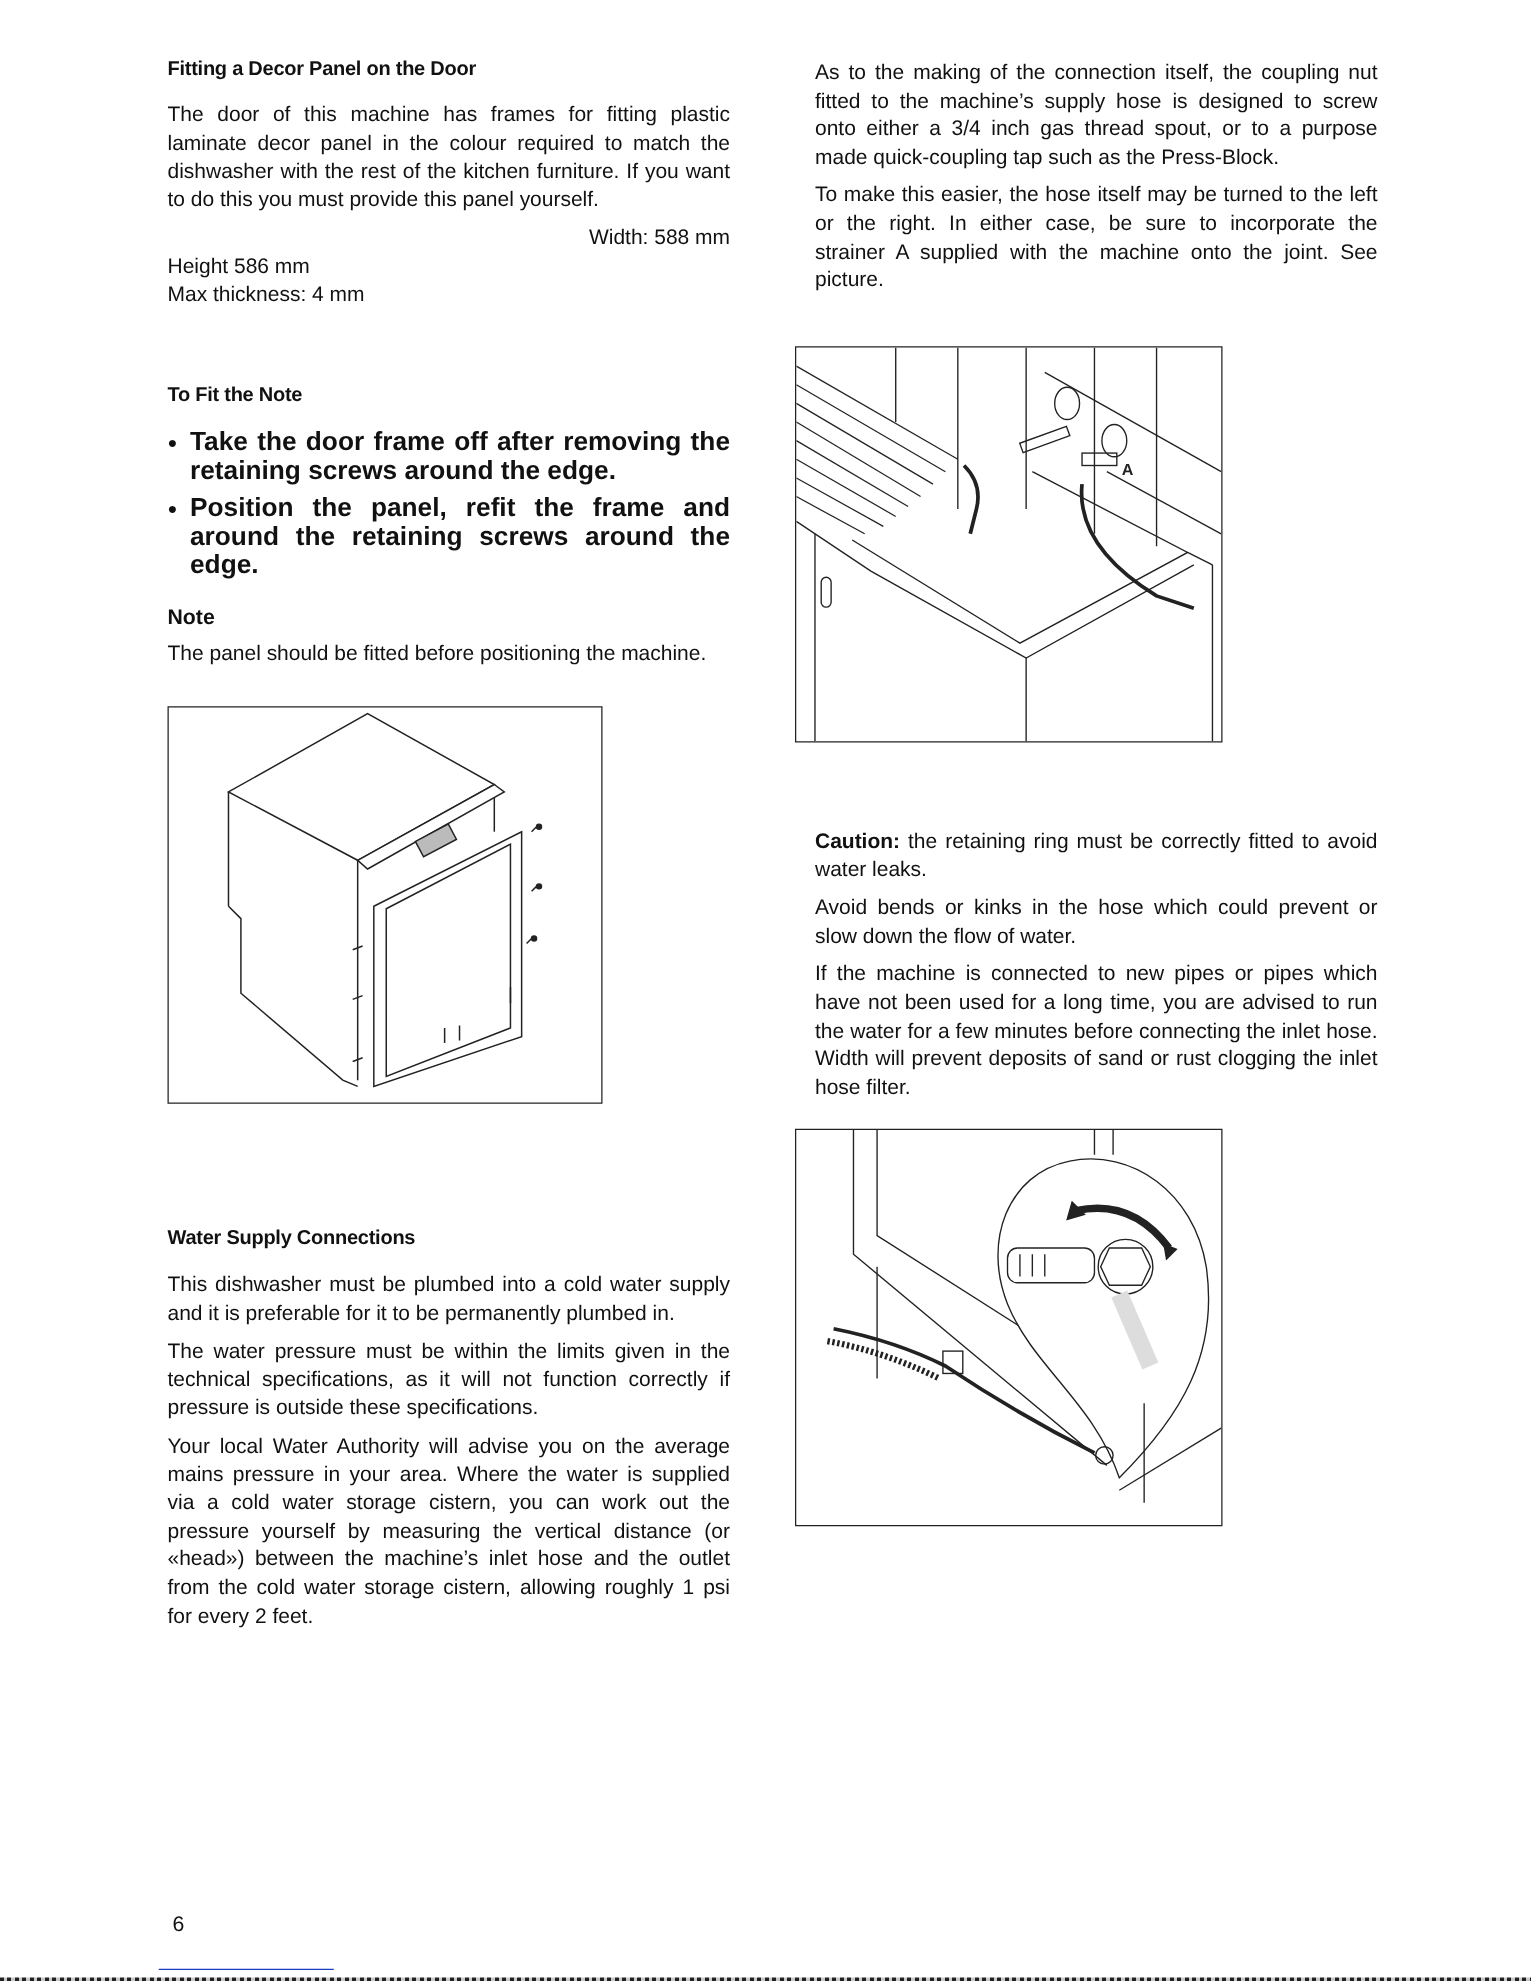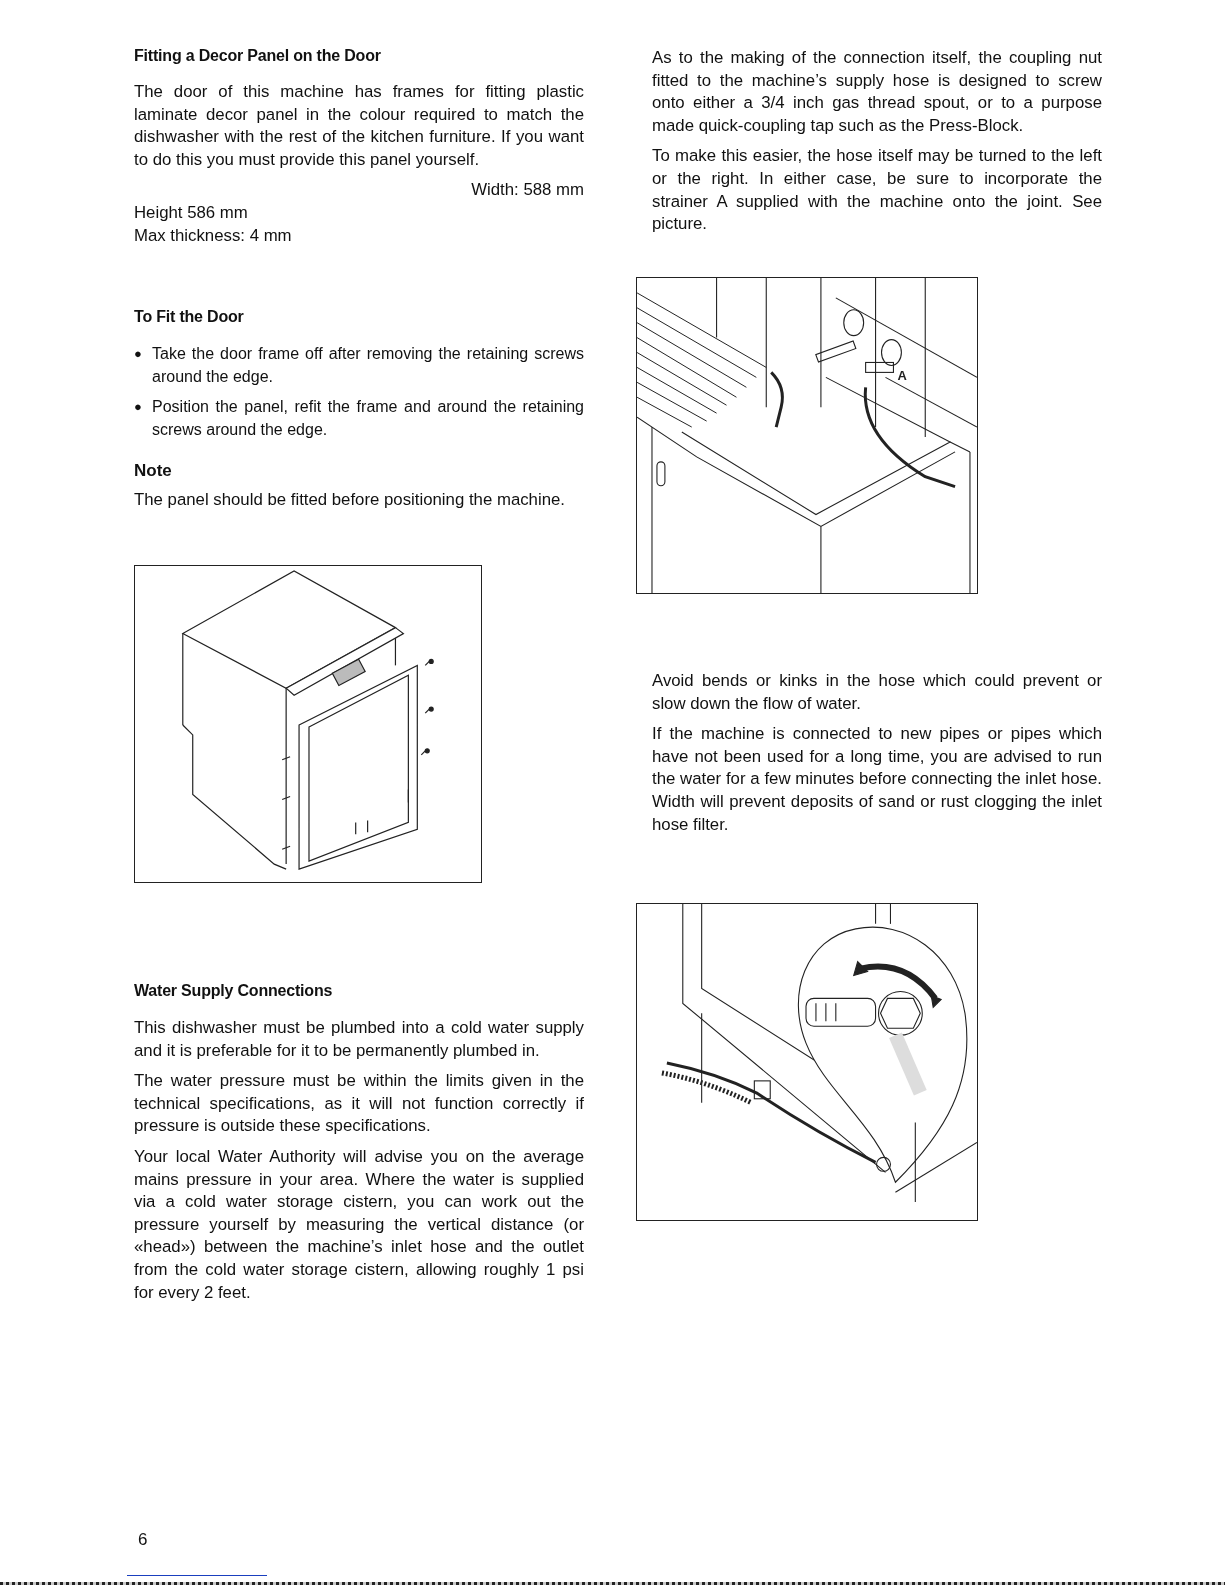--- a/index.html
+++ b/index.html
@@ -5,21 +5,21 @@
   html, body { margin: 0; padding: 0; background: #ffffff; }
   body { width: 1225px; height: 1585px; position: relative; overflow: hidden;
          font-family: "Liberation Sans", sans-serif; color: #111; }
   .col { position: absolute; width: 450px; }
   .col-left { left: 134px; }
   .col-right { left: 652px; }
   h2 { font-size: 16px; font-weight: bold; margin: 0; letter-spacing: -0.2px; }
   h3 { font-size: 17px; font-weight: bold; margin: 0; }
   p { font-size: 16.8px; line-height: 22.6px; margin: 0; text-align: justify; }
   .gap { height: 8px; }
-  .bullet { position: relative; padding-left: 18px; font-size: 16px; line-height: 22.6px; text-align: justify; }
+  .bullet { position: relative; padding-left: 18px; font-size: 21px; line-height: 22.6px; text-align: justify; font-weight: bold; }
   .bullet::before { content: "\25CF"; position: absolute; left: 0; top: 0; font-size: 13px; }
   .figure { position: absolute; border: 1.5px solid #222; background: #fff; box-sizing: border-box; }
   .figure svg { width: 100%; height: 100%; display: block; }
   .pagenum { position: absolute; left: 138px; top: 1530px; font-size: 17px; }
   .underline { position: absolute; left: 127px; top: 1575px; width: 140px; height: 1px; background: #1a3fbf; }
   .bottomstrip { position: absolute; left: 0; top: 1582px; width: 1225px; height: 3px;
                  background: repeating-linear-gradient(90deg, #222 0 3px, #c9c9c9 3px 6px); }
 </style>
 </head>
 <body>
@@ -28,21 +28,21 @@
   <h2>Fitting a Decor Panel on the Door</h2>
   <div style="height:16px"></div>
   <p>The door of this machine has frames for fitting plastic laminate decor panel in the colour required to match the dishwasher with the rest of the kitchen furniture. If you want to do this you must provide this panel yourself.</p>
   <div class="gap"></div>
   <p style="text-align:right">Width: 588 mm</p>
   <p style="text-align:left">Height 586 mm</p>
   <p style="text-align:left">Max thickness: 4 mm</p>
 </div>
 
 <div class="col col-left" style="top:308px;">
-  <h2>To Fit the Door</h2>
+  <h2>To Fit the Note</h2>
   <div style="height:17px"></div>
   <div class="bullet">Take the door frame off after removing the retaining screws around the edge.</div>
   <div class="gap"></div>
   <div class="bullet">Position the panel, refit the frame and around the retaining screws around the edge.</div>
   <div style="height:20px"></div>
   <h3>Note</h3>
   <div style="height:8px"></div>
   <p>The panel should be fitted before positioning the machine.</p>
 </div>
 
@@ -118,20 +118,21 @@
     <ellipse cx="256" cy="75" rx="10" ry="13" fill="#fff"></ellipse>
     <path d="M 135 95 Q 150 110 145 130 L 140 150" stroke-width="3"></path>
     <path d="M 230 110 Q 225 160 290 200 L 320 210" stroke-width="3"></path>
     <rect x="180" y="70" width="40" height="8" transform="rotate(-20 200 74)"></rect>
     <rect x="230" y="85" width="28" height="10"></rect>
     <text x="262" y="103" font-family="Liberation Sans, sans-serif" font-size="13" font-weight="bold" fill="#222" stroke="none">A</text>
   </svg>
 </div>
 
 <div class="col col-right" style="top:662px;">
+  <p><b>Caution:</b><span> the retaining ring must be correctly fitted to avoid water leaks.</span></p>
   <div class="gap"></div>
   <p>Avoid bends or kinks in the hose which could prevent or slow down the flow of water.</p>
   <div class="gap"></div>
   <p>If the machine is connected to new pipes or pipes which have not been used for a long time, you are advised to run the water for a few minutes before connecting the inlet hose. Width will prevent deposits of sand or rust clogging the inlet hose filter.</p>
 </div>
 
 <div class="figure" style="left:636px; top:903px; width:342px; height:318px;">
   <svg viewBox="0 0 342 318" fill="none" stroke="#222" stroke-width="1.1">
     <polyline points="46,0 46,100 250,270"></polyline>
     <polyline points="65,0 65,85 230,190"></polyline>

